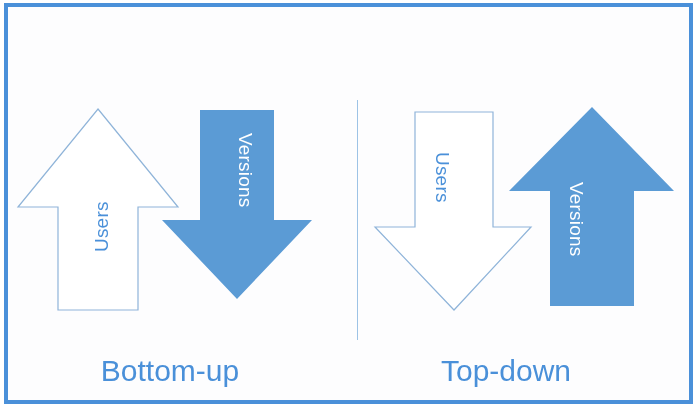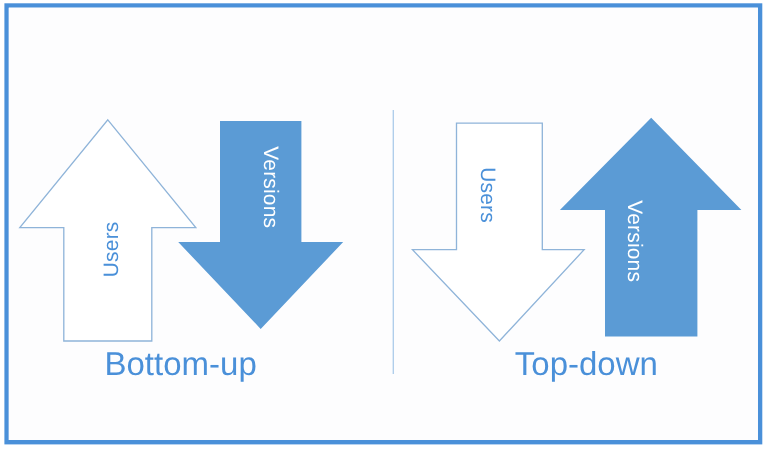--- a/index.html
+++ b/index.html
@@ -87,21 +87,23 @@
   }
   .vlabel.blue  { color: #4A90D9; }
   .vlabel.white { color: #ffffff; }
 
   
   .caption {
     position: absolute;
     font-size: 30px;
     color: #4A90D9;
     white-space: nowrap;
+    text-align: center;
     line-height: 1;
+    margin-top: 39px;
   }
 </style>
 </head>
 <body>
 
 <div id="slide">
 
   <div id="frame"></div>
   <div id="field"></div>
 
@@ -127,16 +129,16 @@
     <svg class="arrow-svg outline-arrow" style="left:373px; top:110px;" width="160" height="202" viewBox="0 0 160 202">
       <path d="M 42 2 L 120 2 L 120 117 L 158 117 L 81 200 L 2 117 L 42 117 Z"></path>
     </svg>
     <div class="vlabel down blue" style="left:452px; top:152px;">Users</div>
 
     <svg class="arrow-svg filled-arrow" style="left:508px; top:107px;" width="167" height="200" viewBox="0 0 167 200">
       <path d="M 84 0 L 166 84 L 126 84 L 126 199 L 42 199 L 42 84 L 1 84 Z"></path>
     </svg>
     <div class="vlabel down white" style="left:586px; top:182px;">Versions</div>
 
-    <div class="caption" style="left:468px; top:317px; width:150px;">Top-down</div>
+    <div class="caption" style="left:431px; top:317px; width:150px;">Top-down</div>
   </div>
 
 </div>
 
 </body></html>

